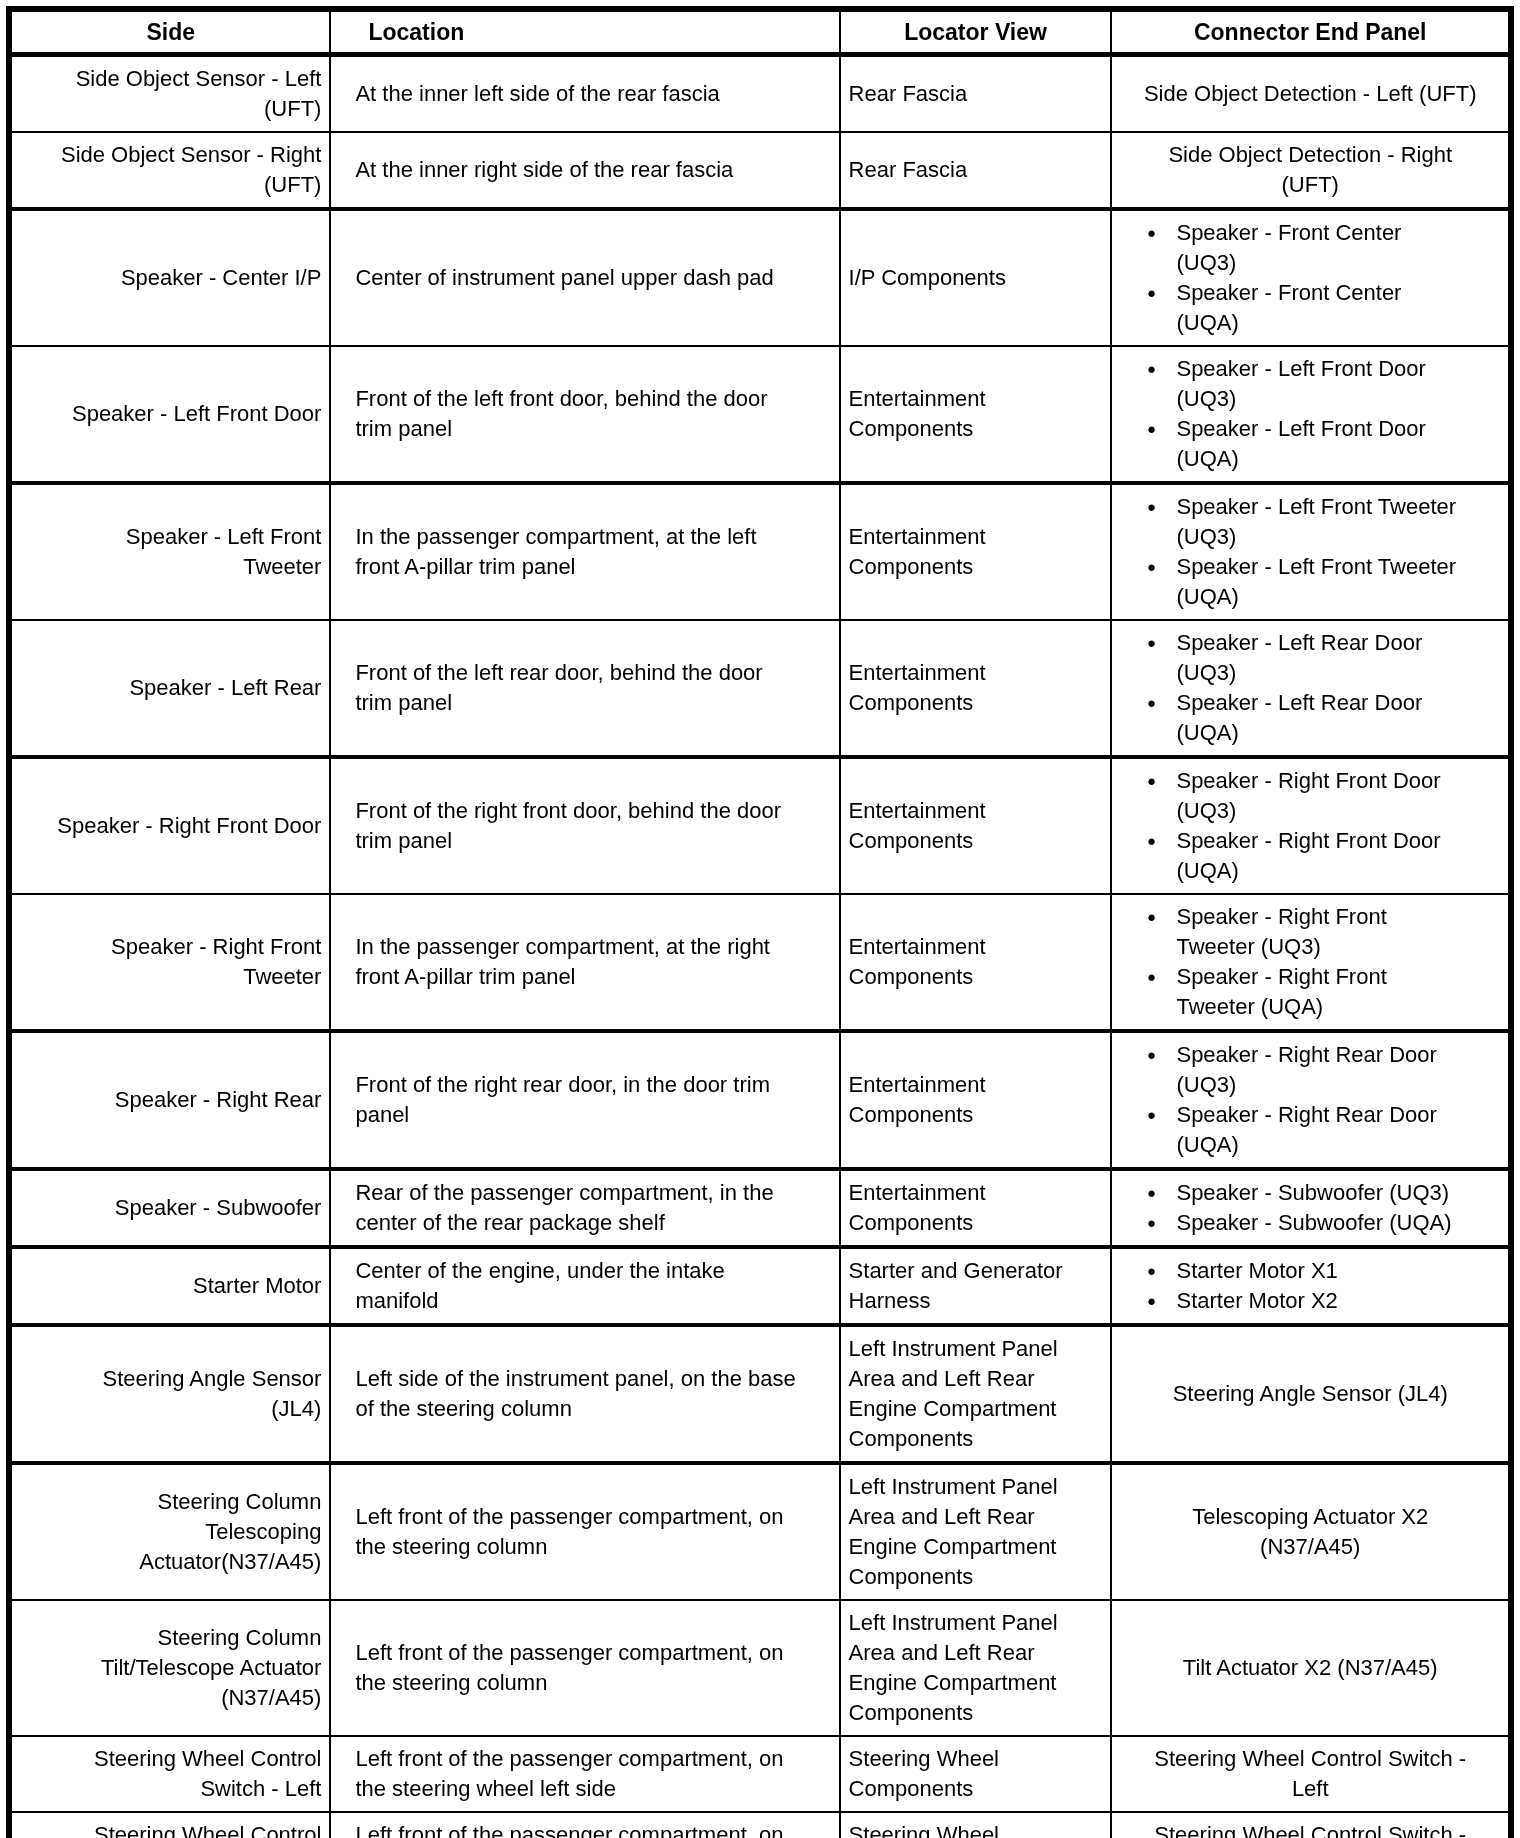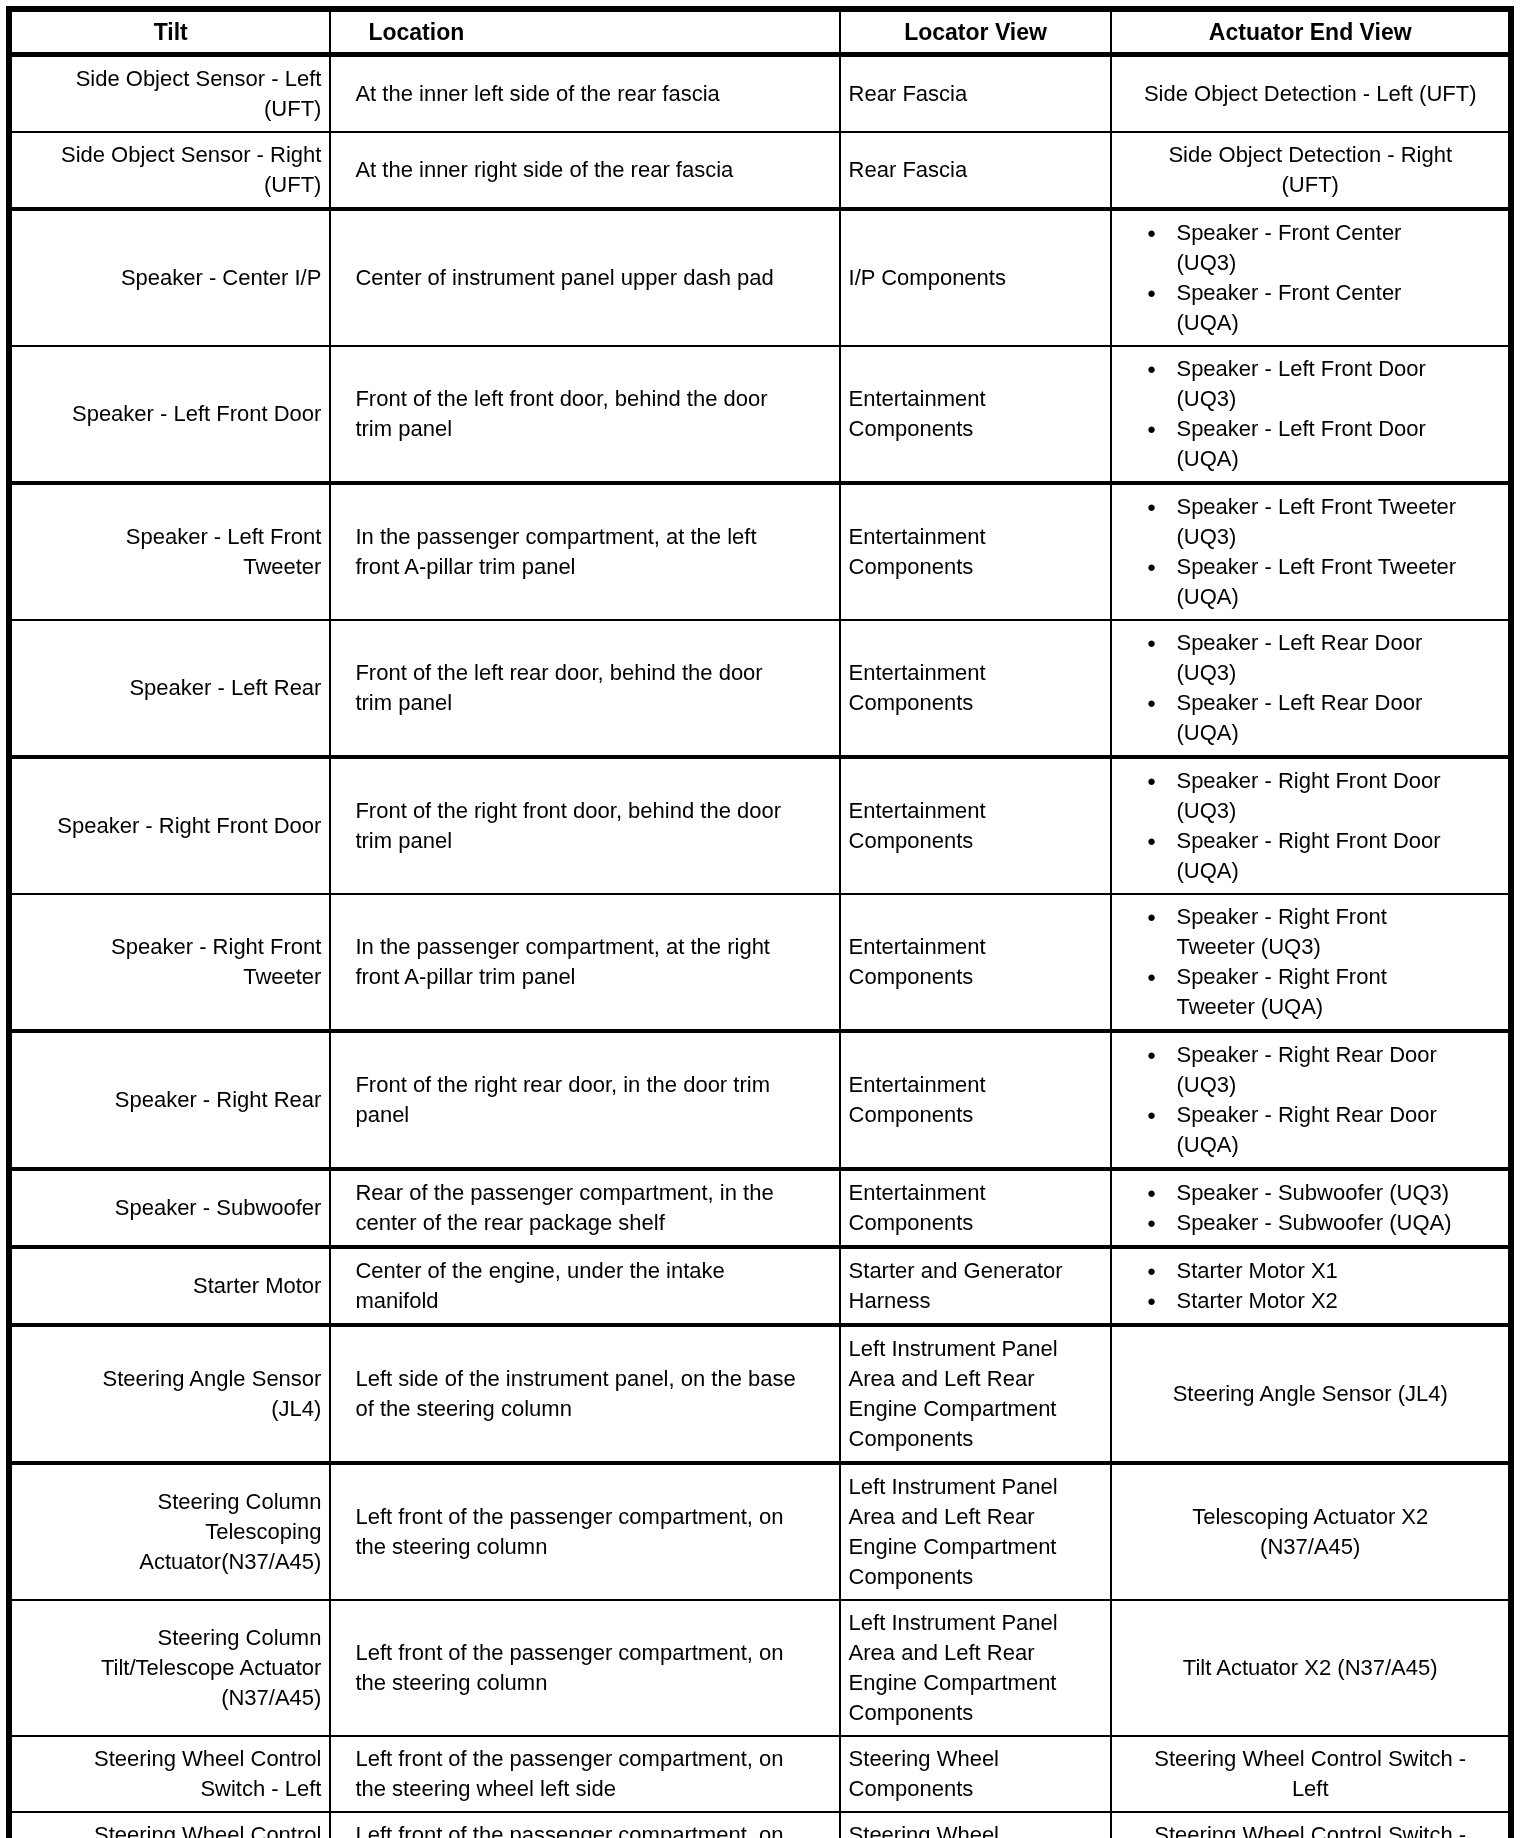--- a/index.html
+++ b/index.html
@@ -74,24 +74,24 @@
 <div class="page">
   <table class="connector-table">
     <colgroup>
       <col class="col-name">
       <col class="col-location">
       <col class="col-locator">
       <col class="col-conn">
     </colgroup>
     <thead>
       <tr>
-        <th class="h-name">Tilt</th>
+        <th class="h-name">Side</th>
         <th class="h-location">Location</th>
         <th class="h-locator">Locator View</th>
-        <th class="h-conn">Actuator End View</th>
+        <th class="h-conn">Connector End Panel</th>
       </tr>
     </thead>
     <tbody>
         <tr>
           <td class="c-name">Side Object Sensor - Left
 (UFT)</td>
           <td class="c-location">At the inner left side of the rear fascia</td>
           <td class="c-locator">Rear Fascia</td>
           <td class="c-conn">Side Object Detection - Left (UFT)</td>
         </tr>

